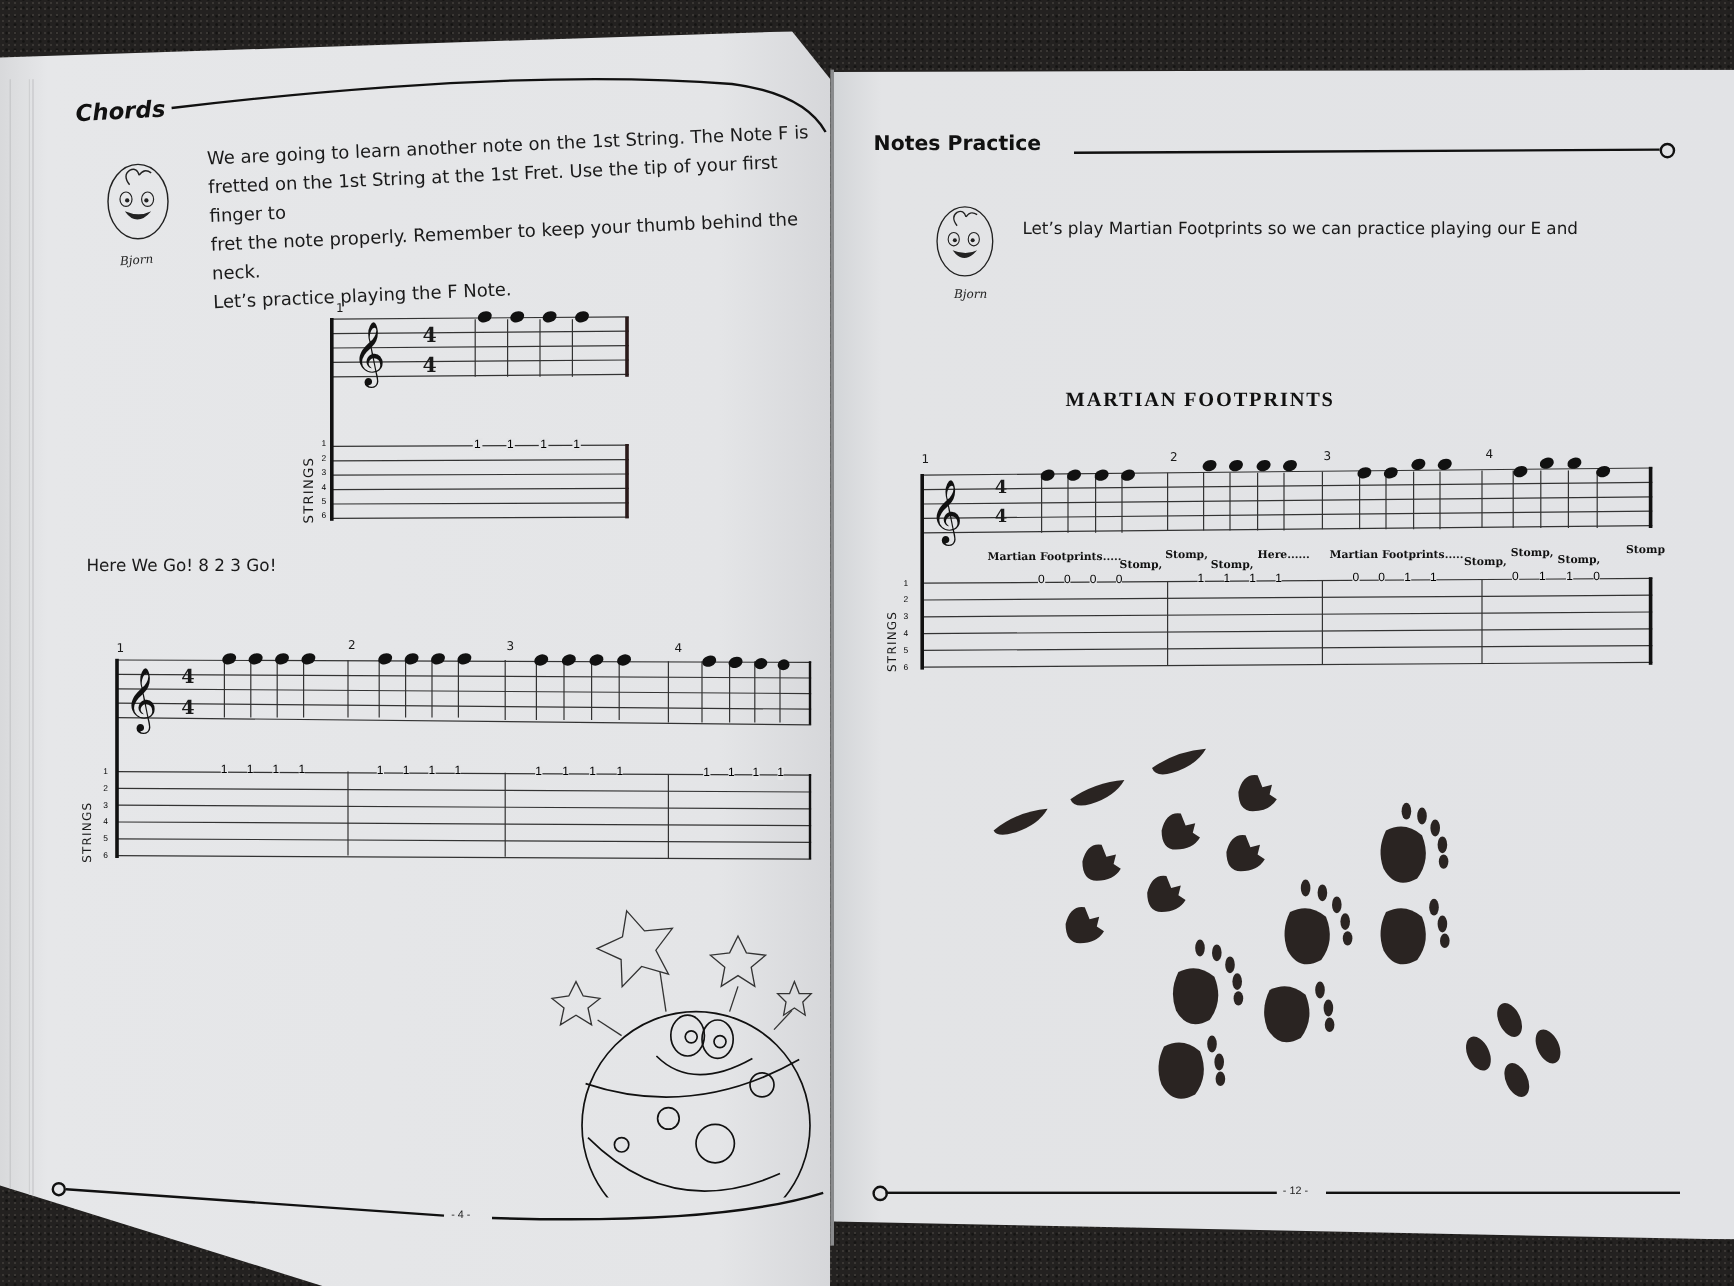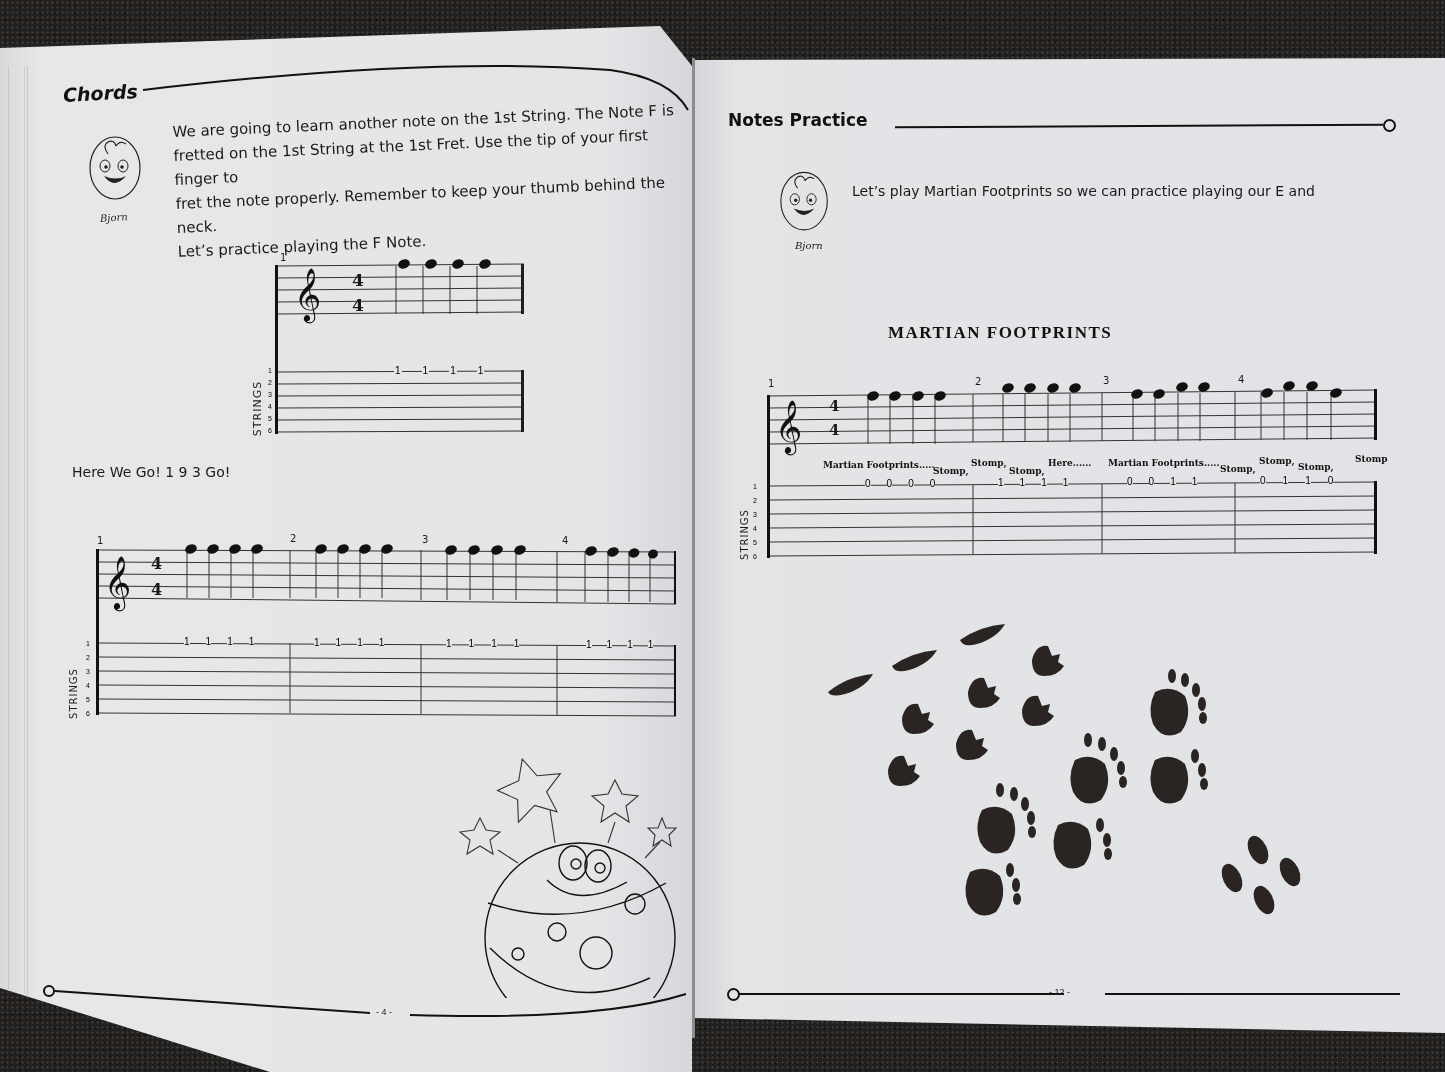--- a/index.html
+++ b/index.html
@@ -118,21 +118,21 @@
       <div>6</div>
     </div>
     <div style="position:absolute; left:138px; top:113px; font-size:10px; display:flex; gap:20px; background:transparent;">
       <span style="background:#e3e4e6; padding:0 1px;">1</span>
       <span style="background:#e3e4e6; padding:0 1px;">1</span>
       <span style="background:#e3e4e6; padding:0 1px;">1</span>
       <span style="background:#e3e4e6; padding:0 1px;">1</span>
     </div>
   </div>
 
-  <div class="plain" style="left:72px; top:438px; font-size:14px;">Here We Go!  1 9 3 Go!</div>
+  <div class="plain" style="left:72px; top:438px; font-size:14px;">Here We Go!  8 2 3 Go!</div>
 
   <div class="staff" style="left:94px; top:512px;">
     <svg width="590" height="180">
       <g stroke="#333" stroke-width="1">
         <line x1="4" y1="12" x2="582" y2="14"></line>
         <line x1="4" y1="24" x2="582" y2="27"></line>
         <line x1="4" y1="36" x2="582" y2="40"></line>
         <line x1="4" y1="48" x2="582" y2="53"></line>
         <line x1="4" y1="60" x2="582" y2="66"></line>
         <line x1="4" y1="105" x2="582" y2="108"></line>
@@ -456,15 +456,15 @@
       </g>
       <ellipse cx="448" cy="240" rx="9" ry="15" transform="rotate(-25 448 240)"></ellipse>
       <ellipse cx="422" cy="268" rx="9" ry="15" transform="rotate(-25 422 268)"></ellipse>
       <ellipse cx="480" cy="262" rx="9" ry="15" transform="rotate(-25 480 262)"></ellipse>
       <ellipse cx="454" cy="290" rx="9" ry="15" transform="rotate(-25 454 290)"></ellipse>
     </g>
   </svg>
 
   <div class="circ" style="left:32px; top:930px;"></div>
   <div class="rule" style="left:43px; top:935px; width:326px;"></div>
-  <div class="footer-num" style="left:354px; top:929px;">- 12 -</div>
+  <div class="footer-num" style="left:374px; top:929px;">- 12 -</div>
   <div class="rule" style="left:410px; top:935px; width:295px;"></div>
 </div>
 
 </body></html>

